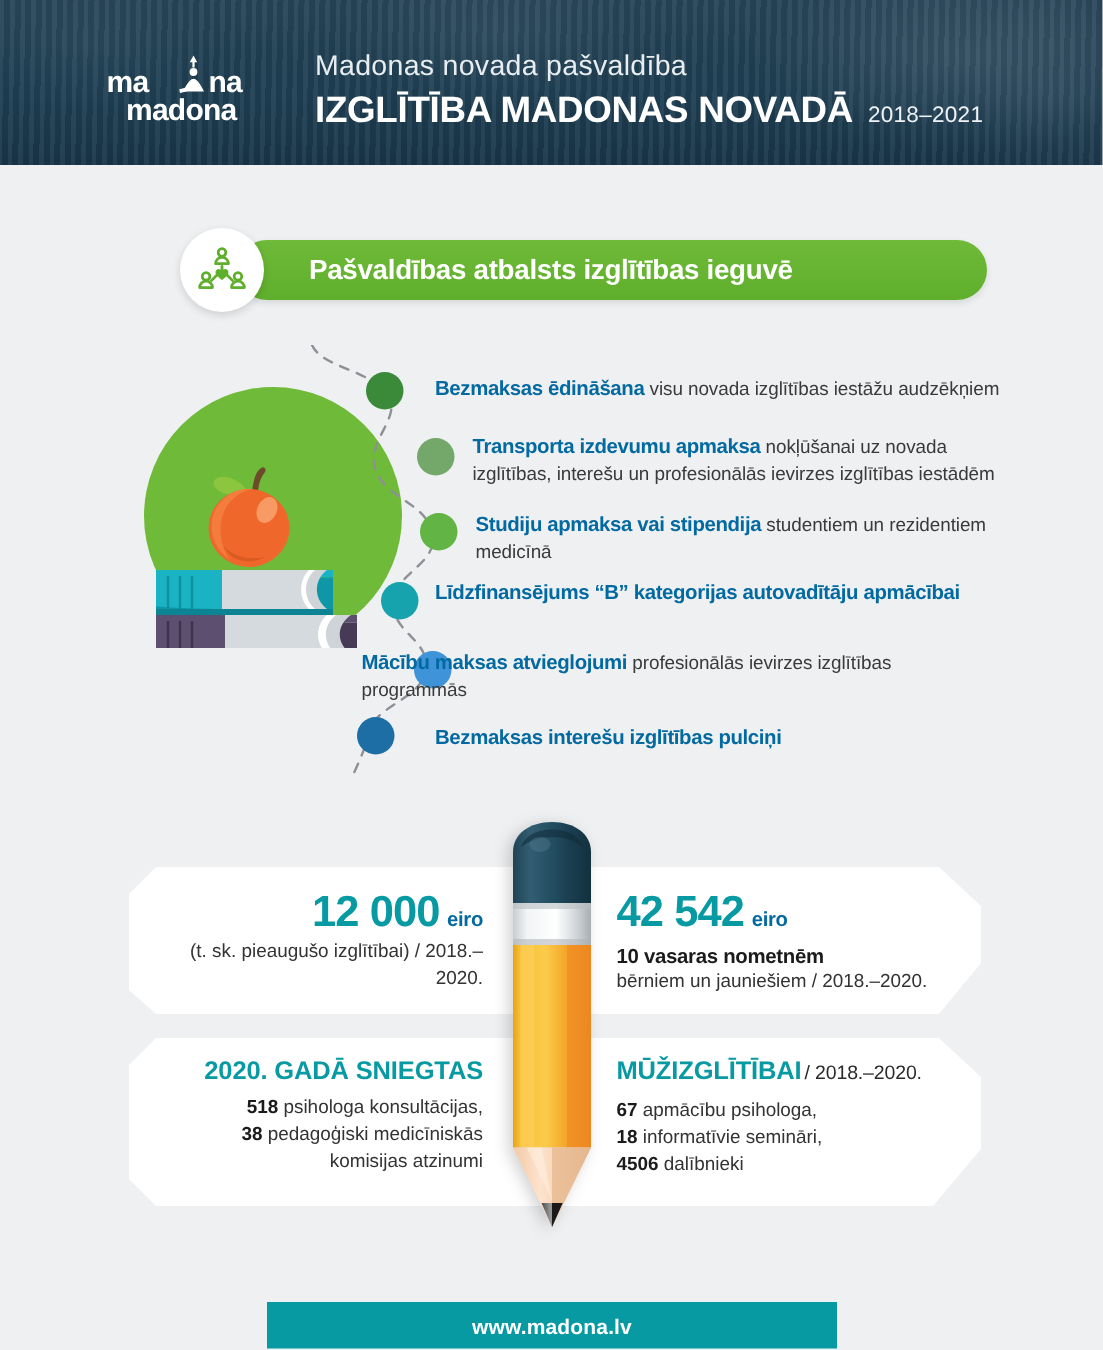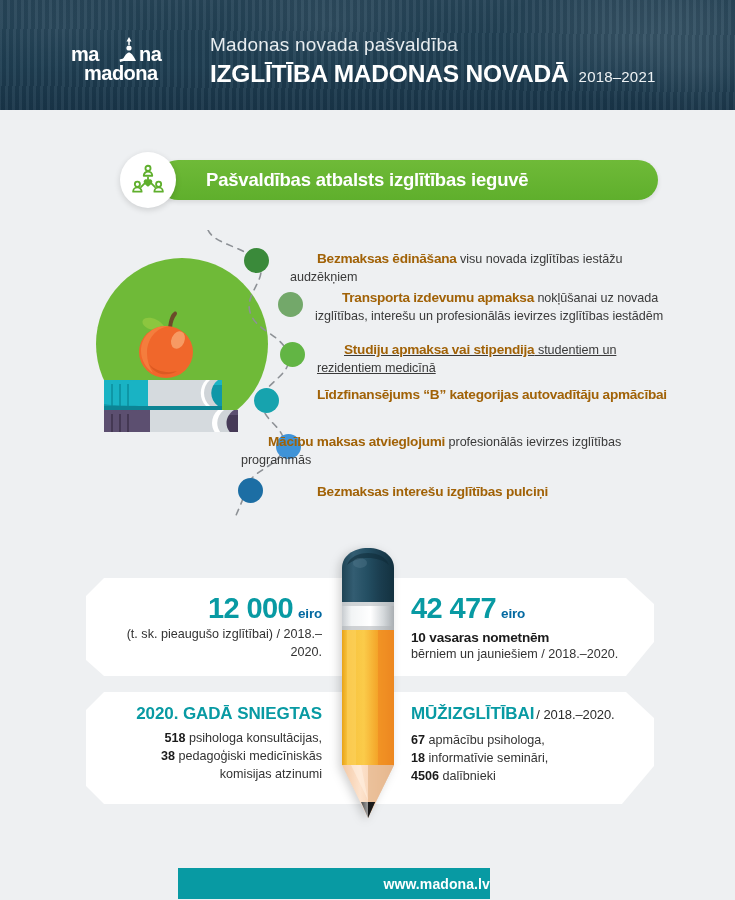--- a/index.html
+++ b/index.html
@@ -168,23 +168,22 @@
   .tl-text {
     position: absolute;
     font-size: 12.6px;
     line-height: 1.42;
     color: #3a3a3a;
     letter-spacing: -0.05px;
   }
   .tl-text b {
     font-weight: 700;
     font-size: 13.6px;
-    color: #a16207;
+    color: #0369a1;
     letter-spacing: -0.25px;
-    margin-left: 27px;
   }
 
   
   .card {
     position: absolute;
     background: #ffffff;
     filter: drop-shadow(0 3px 6px rgba(0,0,0,.10));
   }
   .card-1 {
     left: 86px;
@@ -280,26 +279,26 @@
     height: 286px;
     z-index: 5;
     filter: drop-shadow(-3px 2px 5px rgba(0,0,0,.18));
   }
 
   
   .footer {
     position: absolute;
     left: 178px;
     top: 868px;
-    width: 312px;
+    width: 380px;
     height: 31px;
     background: #089aa3;
     display: flex;
     align-items: center;
-    justify-content: flex-end;
+    justify-content: center;
   }
   .footer-text {
     color: #ffffff;
     font-size: 14px;
     font-weight: 700;
     letter-spacing: .1px;
   }
 </style>
 </head>
 <body>
@@ -408,21 +407,21 @@
   <div class="tl-text" style="left:290px; top:19px; width:392px;">
     <b>Bezmaksas ēdināšana</b><span> visu novada izglītības iestāžu audzēkņiem</span>
   </div>
 
   <div class="tl-dot" style="left:278px; top:62px; width:25px; height:25px; background:#73a86a;"></div>
   <div class="tl-text" style="left:315px; top:58px; width:368px;">
     <b>Transporta izdevumu apmaksa</b><span> nokļūšanai uz novada izglītības, interešu un profesionālās ievirzes izglītības iestādēm</span>
   </div>
 
   <div class="tl-dot" style="left:280px; top:112px; width:25px; height:25px; background:#62b544;"></div>
-  <div class="tl-text" style="left:317px; top:110px; width:366px;text-decoration:underline;">
+  <div class="tl-text" style="left:317px; top:110px; width:366px;">
     <b>Studiju apmaksa vai stipendija</b><span> studentiem un rezidentiem medicīnā</span>
   </div>
 
   <div class="tl-dot" style="left:254px; top:158px; width:25px; height:25px; background:#17a3ae;"></div>
   <div class="tl-text" style="left:290px; top:155px; width:392px;">
     <b>Līdzfinansējums “B” kategorijas autovadītāju apmācībai</b><span></span>
   </div>
 
   <div class="tl-dot" style="left:276px; top:204px; width:25px; height:25px; background:#3f93d8;"></div>
   <div class="tl-text" style="left:241px; top:202px; width:402px;">
@@ -441,21 +440,21 @@
 <div class="stat al-right" style="left:96px; top:592px; width:226px;">
   <div class="stat-num-row">
     <span class="stat-num">12 000</span>
     <span class="stat-unit">eiro</span>
   </div>
   <div class="stat-sub">(t. sk. pieaugušo izglītībai) / 2018.–2020.</div>
 </div>
 
 <div class="stat al-left" style="left:411px; top:592px; width:240px;">
   <div class="stat-num-row">
-    <span class="stat-num">42 477</span>
+    <span class="stat-num">42 542</span>
     <span class="stat-unit">eiro</span>
   </div>
   <div class="stat-title">10 vasaras nometnēm</div>
   <div class="stat-sub">bērniem un jauniešiem / 2018.–2020.</div>
 </div>
 
 <div class="card card-2"></div>
 
 <div class="stat al-right" style="left:96px; top:704px; width:226px;">
   <div class="stat-head">2020. GADĀ SNIEGTAS</div>

